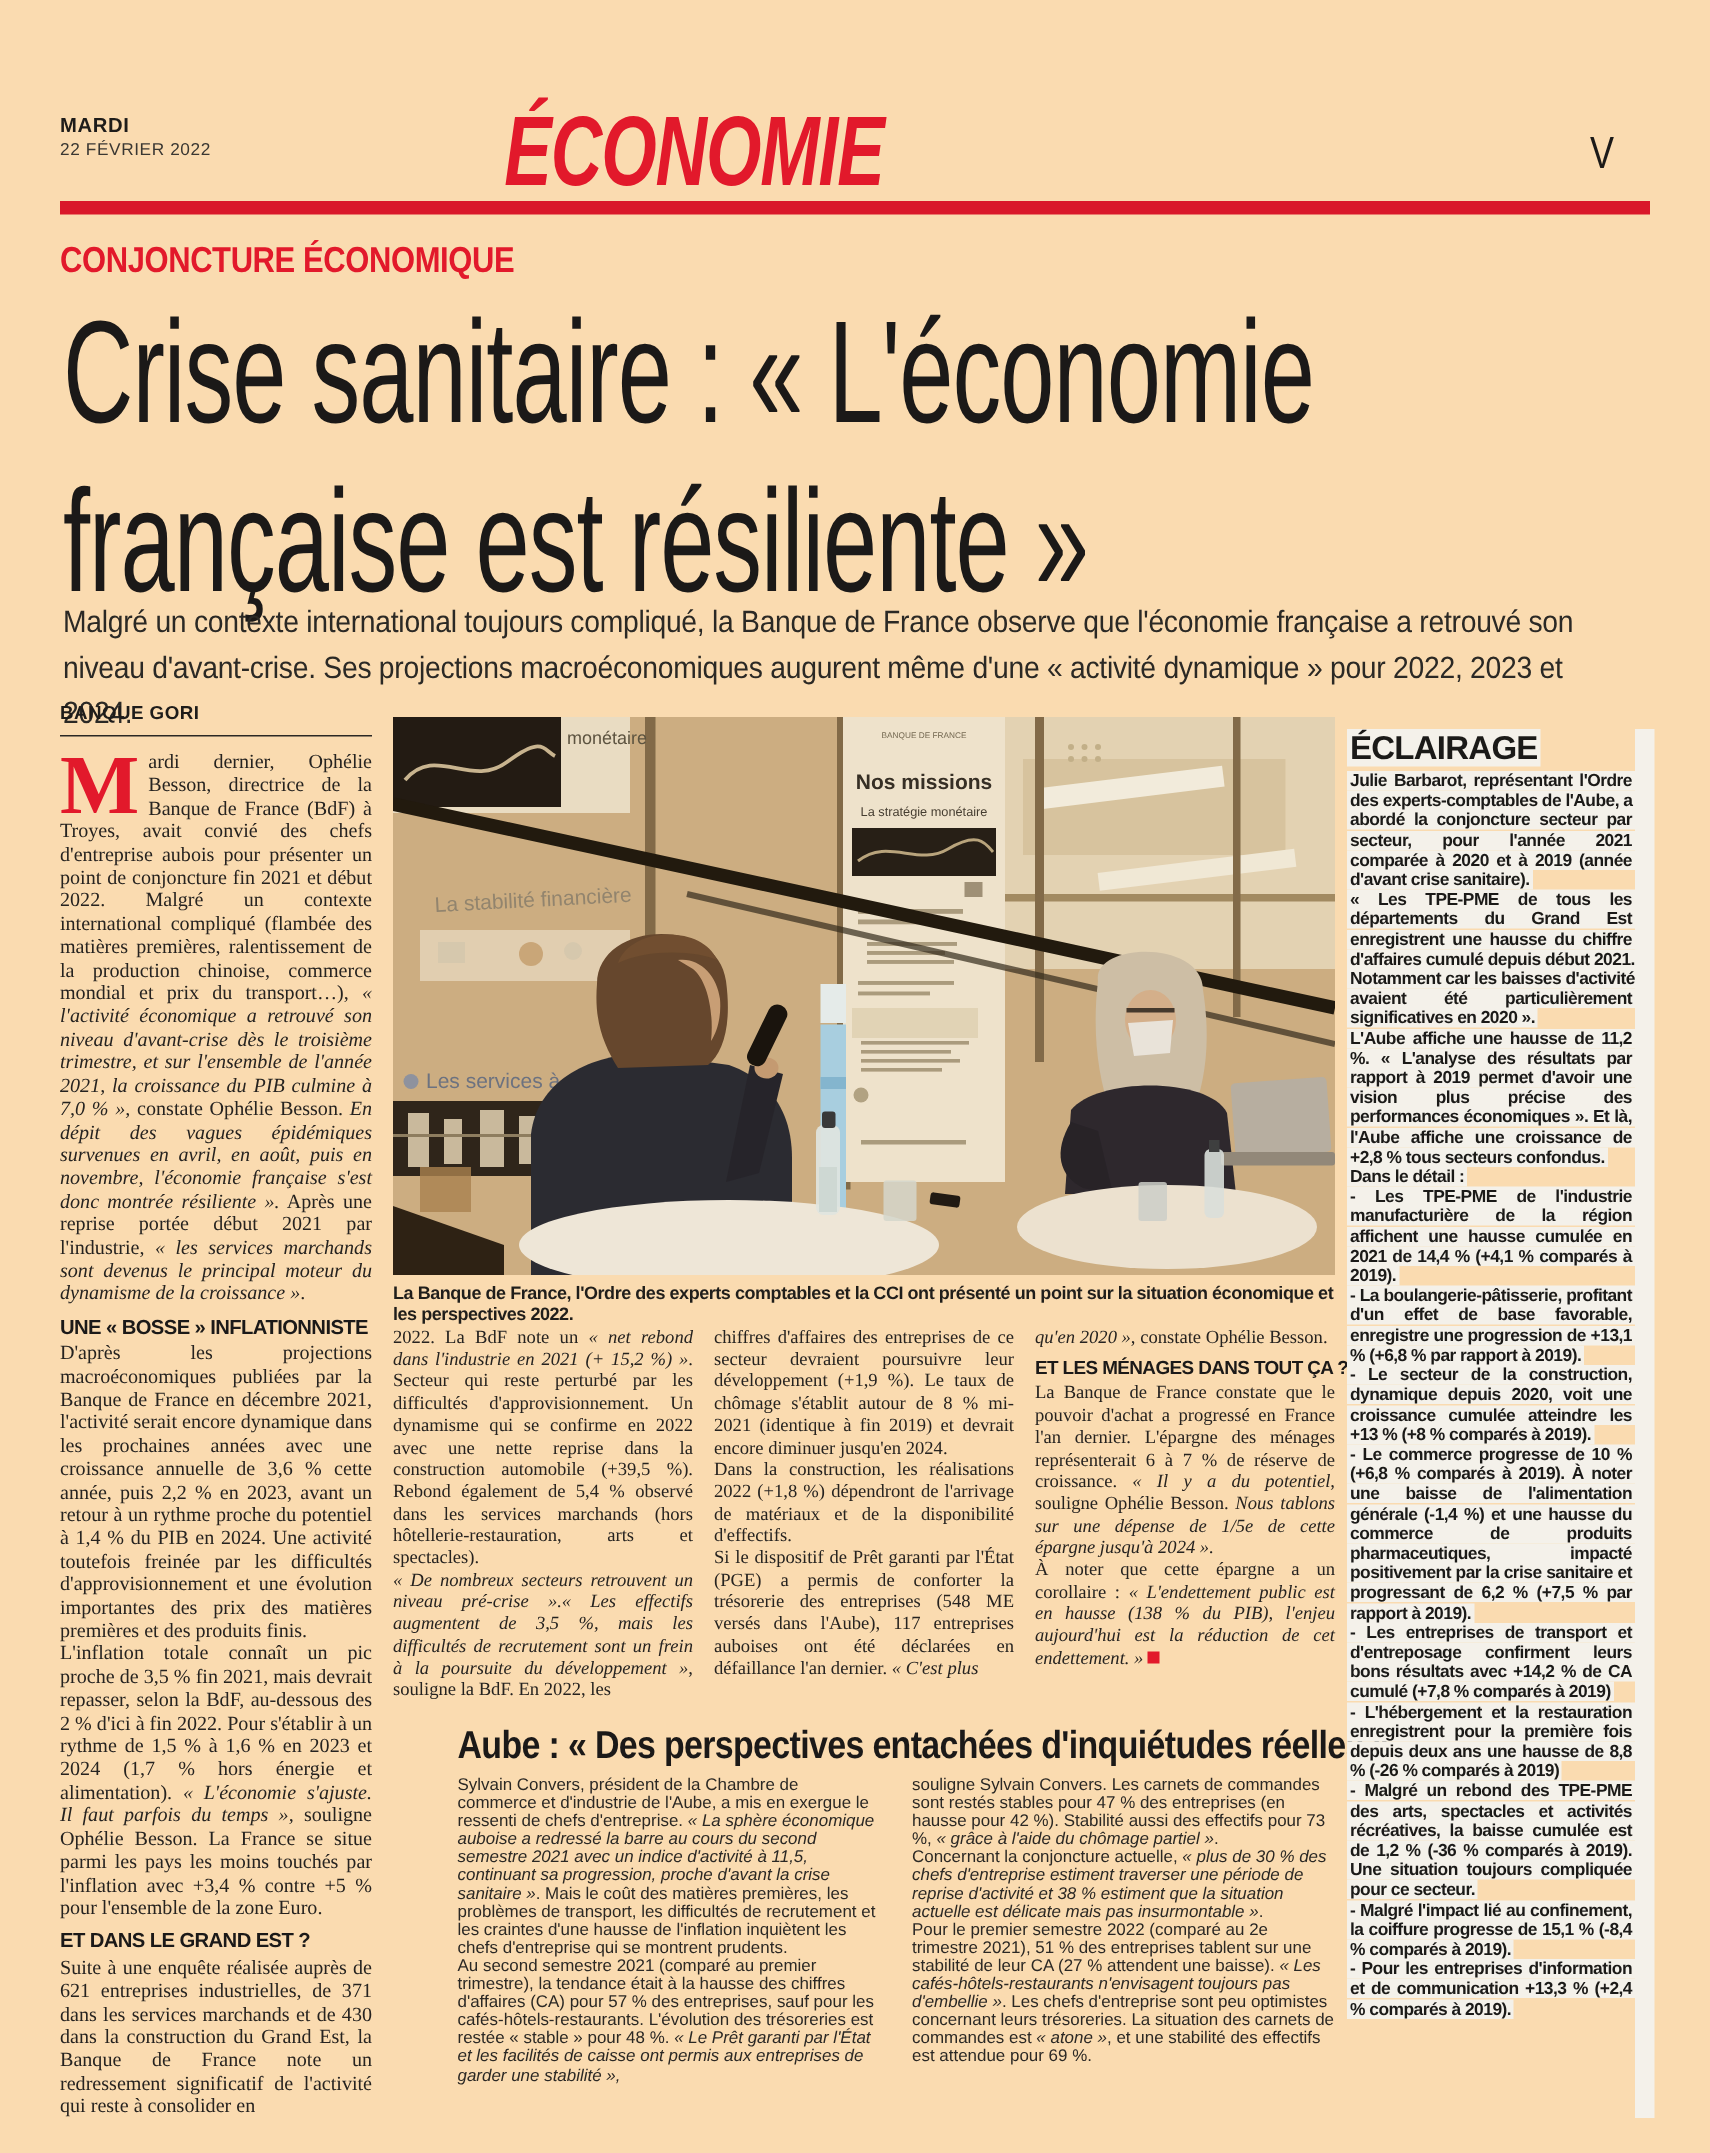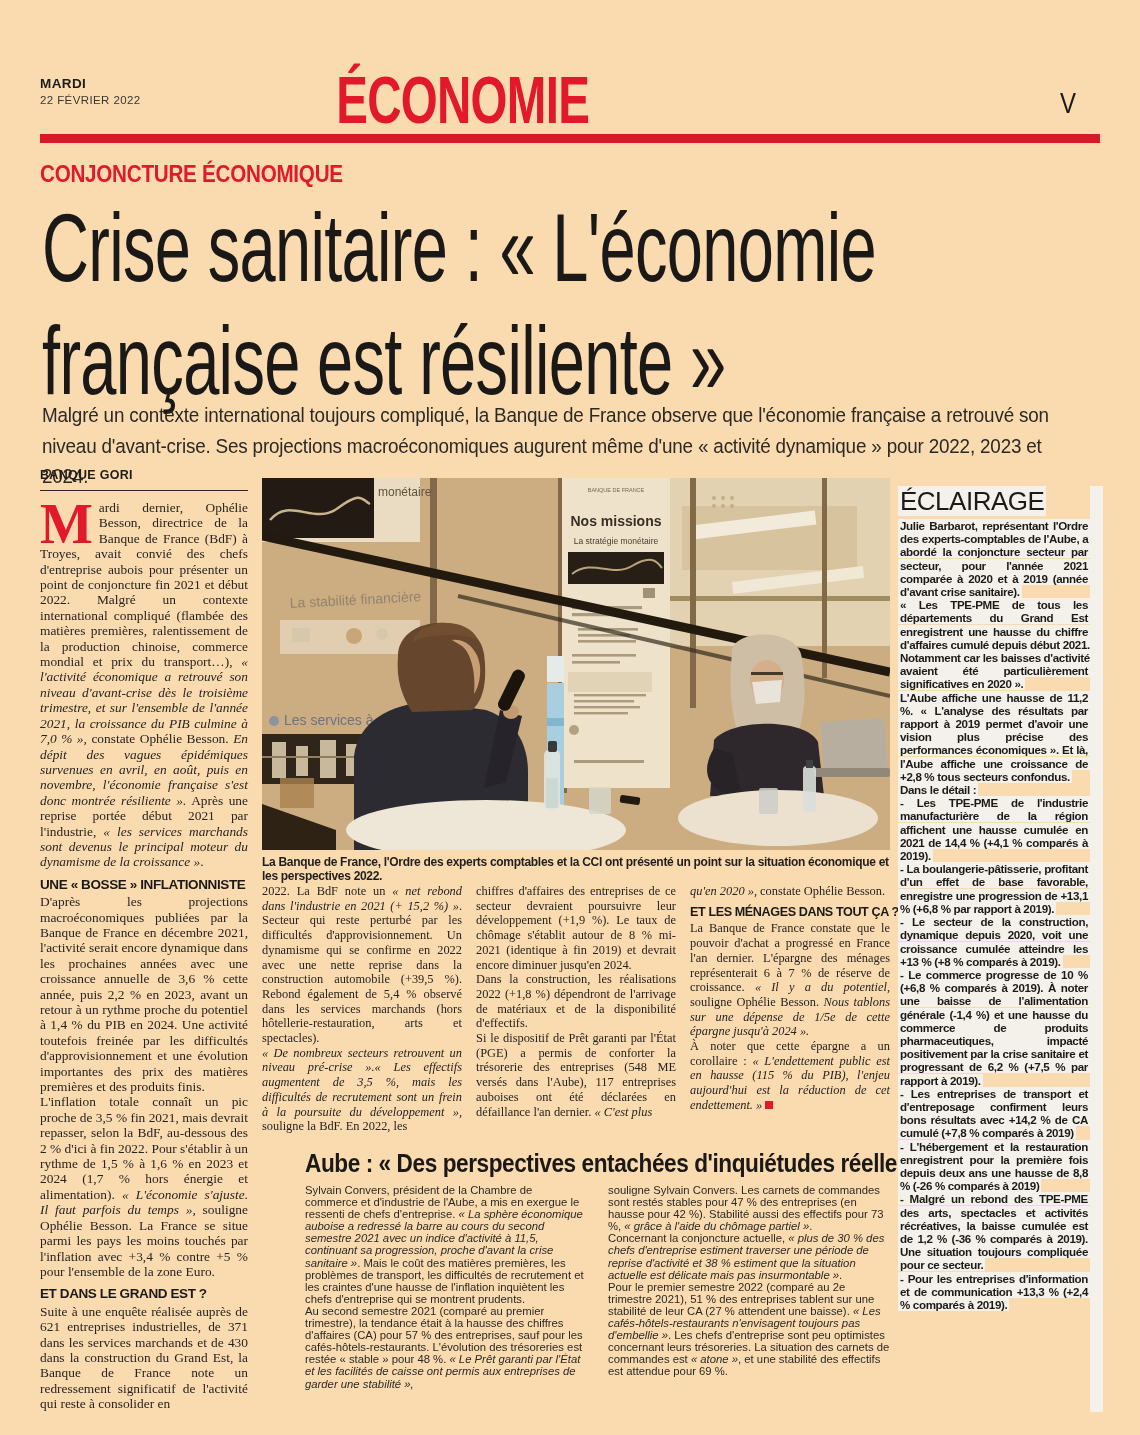--- a/index.html
+++ b/index.html
@@ -6,21 +6,21 @@
   body{
     position:relative;width:1140px;height:1435px;overflow:hidden;
     background:#fadbb0;color:#262320;
     font-family:"Liberation Serif", serif;
   }
   .abs{position:absolute;}
   
   .date-block{left:40px;top:76px;font-family:"Liberation Sans",sans-serif;line-height:1.25;}
   .date-day{font-weight:bold;font-size:13.5px;letter-spacing:.4px;color:#1e1c1a;}
   .date-date{font-size:11.5px;letter-spacing:.4px;color:#3a3732;}
-  .section-wrap{left:0;top:62px;width:926px;text-align:center;}
+  .section-wrap{left:0;top:62px;width:926px;text-align:center;font-style:italic;}
   .section-title{
     display:inline-block;font-family:"Liberation Sans",sans-serif;font-weight:bold;
     font-size:66px;color:#e2192b;letter-spacing:-1px;transform:scaleX(.72);
   }
   .page-letter{left:1058px;top:86px;font-family:"Liberation Sans",sans-serif;font-size:30px;color:#1c1a18;transform:scaleX(.8);}
   .red-rule{left:40px;top:134px;width:1060px;height:9px;background:#d9182a;}
   .kicker{
     left:40px;top:160px;font-family:"Liberation Sans",sans-serif;font-weight:bold;
     font-size:24px;color:#e2192b;transform:scaleX(.86);transform-origin:0 50%;white-space:nowrap;letter-spacing:-.3px;
   }
@@ -70,21 +70,21 @@
     letter-spacing:-.5px;color:#1b1918;text-align:center;white-space:nowrap;
   }
   .aube-cols{left:305px;top:1184px;width:575px;}
   .aube-col{position:absolute;top:0;width:283px;font-family:"Liberation Sans",sans-serif;
     font-size:11.3px;line-height:12.1px;color:#2b2824;text-align:left;}
   .aube-col p{margin:0;}
   .a1{left:0;} .a2{left:303px;}
   
   .sidebar-edge{left:1090px;top:486px;width:13px;height:926px;background:#f4f1ea;}
   .sidebar{left:898px;top:486px;width:192px;font-family:"Liberation Sans",sans-serif;color:#1b1a18;}
-  .sidebar-title{font-weight:normal;font-size:26px;letter-spacing:-.5px;margin-bottom:2px;}
+  .sidebar-title{font-weight:bold;font-size:22px;letter-spacing:-.5px;margin-bottom:2px;}
   .sidebar p{margin:0;font-weight:bold;font-size:11.6px;line-height:13.2px;letter-spacing:-.35px;text-align:justify;}
   .hl{background:#f4f1ea;box-decoration-break:clone;-webkit-box-decoration-break:clone;padding:0 2px;}
   i{font-style:italic;}
 </style>
 </head>
 <body>
 
 <div class="abs date-block">
   <div class="date-day">MARDI</div>
   <div class="date-date">22 FÉVRIER 2022</div>
@@ -250,21 +250,21 @@
   </div>
   <div class="col c2">
     <p>chiffres d'affaires des entreprises de ce secteur devraient poursuivre leur développement (+1,9 %). Le taux de chômage s'établit autour de 8 % mi-2021 (identique à fin 2019) et devrait encore diminuer jusqu'en 2024.</p>
     <p>Dans la construction, les réalisations 2022 (+1,8 %) dépendront de l'arrivage de matériaux et de la disponibilité d'effectifs.</p>
     <p>Si le dispositif de Prêt garanti par l'État (PGE) a permis de conforter la trésorerie des entreprises (548 ME versés dans l'Aube), 117 entreprises auboises ont été déclarées en défaillance l'an dernier. <i>« C'est plus</i></p>
   </div>
   <div class="col c3">
     <p><i>qu'en 2020 »,</i> constate Ophélie Besson.</p>
     <div class="subhead">ET LES MÉNAGES DANS TOUT ÇA ?</div>
     <p>La Banque de France constate que le pouvoir d'achat a progressé en France l'an dernier. L'épargne des ménages représenterait 6 à 7 % de réserve de croissance. <i>« Il y a du potentiel,</i> souligne Ophélie Besson. <i>Nous tablons sur une dépense de 1/5e de cette épargne jusqu'à 2024 ».</i></p>
-    <p><span>À noter que cette épargne a un corollaire : <i>« L'endettement public est en hausse (115 % du PIB), l'enjeu aujourd'hui est la réduction de cet endettement. »</i></span><span class="endmark"></span></p>
+    <p><span>À noter que cette épargne a un corollaire : <i>« L'endettement public est en hausse (138 % du PIB), l'enjeu aujourd'hui est la réduction de cet endettement. »</i></span><span class="endmark"></span></p>
   </div>
 </div>
 
 <div class="abs aube-headline">Aube : « Des perspectives entachées d'inquiétudes réelles »</div>
 <div class="abs aube-cols">
   <div class="aube-col a1">
     <p>Sylvain Convers, président de la Chambre de commerce et d'industrie de l'Aube, a mis en exergue le ressenti de chefs d'entreprise. <i>« La sphère économique auboise a redressé la barre au cours du second semestre 2021 avec un indice d'activité à 11,5, continuant sa progression, proche d'avant la crise sanitaire »</i>. Mais le coût des matières premières, les problèmes de transport, les difficultés de recrutement et les craintes d'une hausse de l'inflation inquiètent les chefs d'entreprise qui se montrent prudents.</p>
     <p>Au second semestre 2021 (comparé au premier trimestre), la tendance était à la hausse des chiffres d'affaires (CA) pour 57 % des entreprises, sauf pour les cafés-hôtels-restaurants. L'évolution des trésoreries est restée « stable » pour 48 %. <i>« Le Prêt garanti par l'État et les facilités de caisse ont permis aux entreprises de garder une stabilité »,</i></p>
   </div>
   <div class="aube-col a2">
@@ -281,14 +281,15 @@
   <p><span class="hl">« Les TPE-PME de tous les départements du Grand Est enregistrent une hausse du chiffre d'affaires cumulé depuis début 2021. Notamment car les baisses d'activité avaient été particulièrement significatives en 2020 ».</span></p>
   <p><span class="hl">L'Aube affiche une hausse de 11,2 %. « L'analyse des résultats par rapport à 2019 permet d'avoir une vision plus précise des performances économiques ». Et là, l'Aube affiche une croissance de +2,8 % tous secteurs confondus.</span></p>
   <p><span class="hl">Dans le détail :</span></p>
   <p><span class="hl">- Les TPE-PME de l'industrie manufacturière de la région affichent une hausse cumulée en 2021 de 14,4 % (+4,1 % comparés à 2019).</span></p>
   <p><span class="hl">- La boulangerie-pâtisserie, profitant d'un effet de base favorable, enregistre une progression de +13,1 % (+6,8 % par rapport à 2019).</span></p>
   <p><span class="hl">- Le secteur de la construction, dynamique depuis 2020, voit une croissance cumulée atteindre les +13 % (+8 % comparés à 2019).</span></p>
   <p><span class="hl">- Le commerce progresse de 10 % (+6,8 % comparés à 2019). À noter une baisse de l'alimentation générale (-1,4 %) et une hausse du commerce de produits pharmaceutiques, impacté positivement par la crise sanitaire et progressant de 6,2 % (+7,5 % par rapport à 2019).</span></p>
   <p><span class="hl">- Les entreprises de transport et d'entreposage confirment leurs bons résultats avec +14,2 % de CA cumulé (+7,8 % comparés à 2019)</span></p>
   <p><span class="hl">- L'hébergement et la restauration enregistrent pour la première fois depuis deux ans une hausse de 8,8 % (-26 % comparés à 2019)</span></p>
   <p><span class="hl">- Malgré un rebond des TPE-PME des arts, spectacles et activités récréatives, la baisse cumulée est de 1,2 % (-36 % comparés à 2019). Une situation toujours compliquée pour ce secteur.</span></p>
+  <p><span class="hl">- Malgré l'impact lié au confinement, la coiffure progresse de 15,1 % (-8,4 % comparés à 2019).</span></p>
   <p><span class="hl">- Pour les entreprises d'information et de communication +13,3 % (+2,4 % comparés à 2019).</span></p>
 </div>
 
 </body></html>

